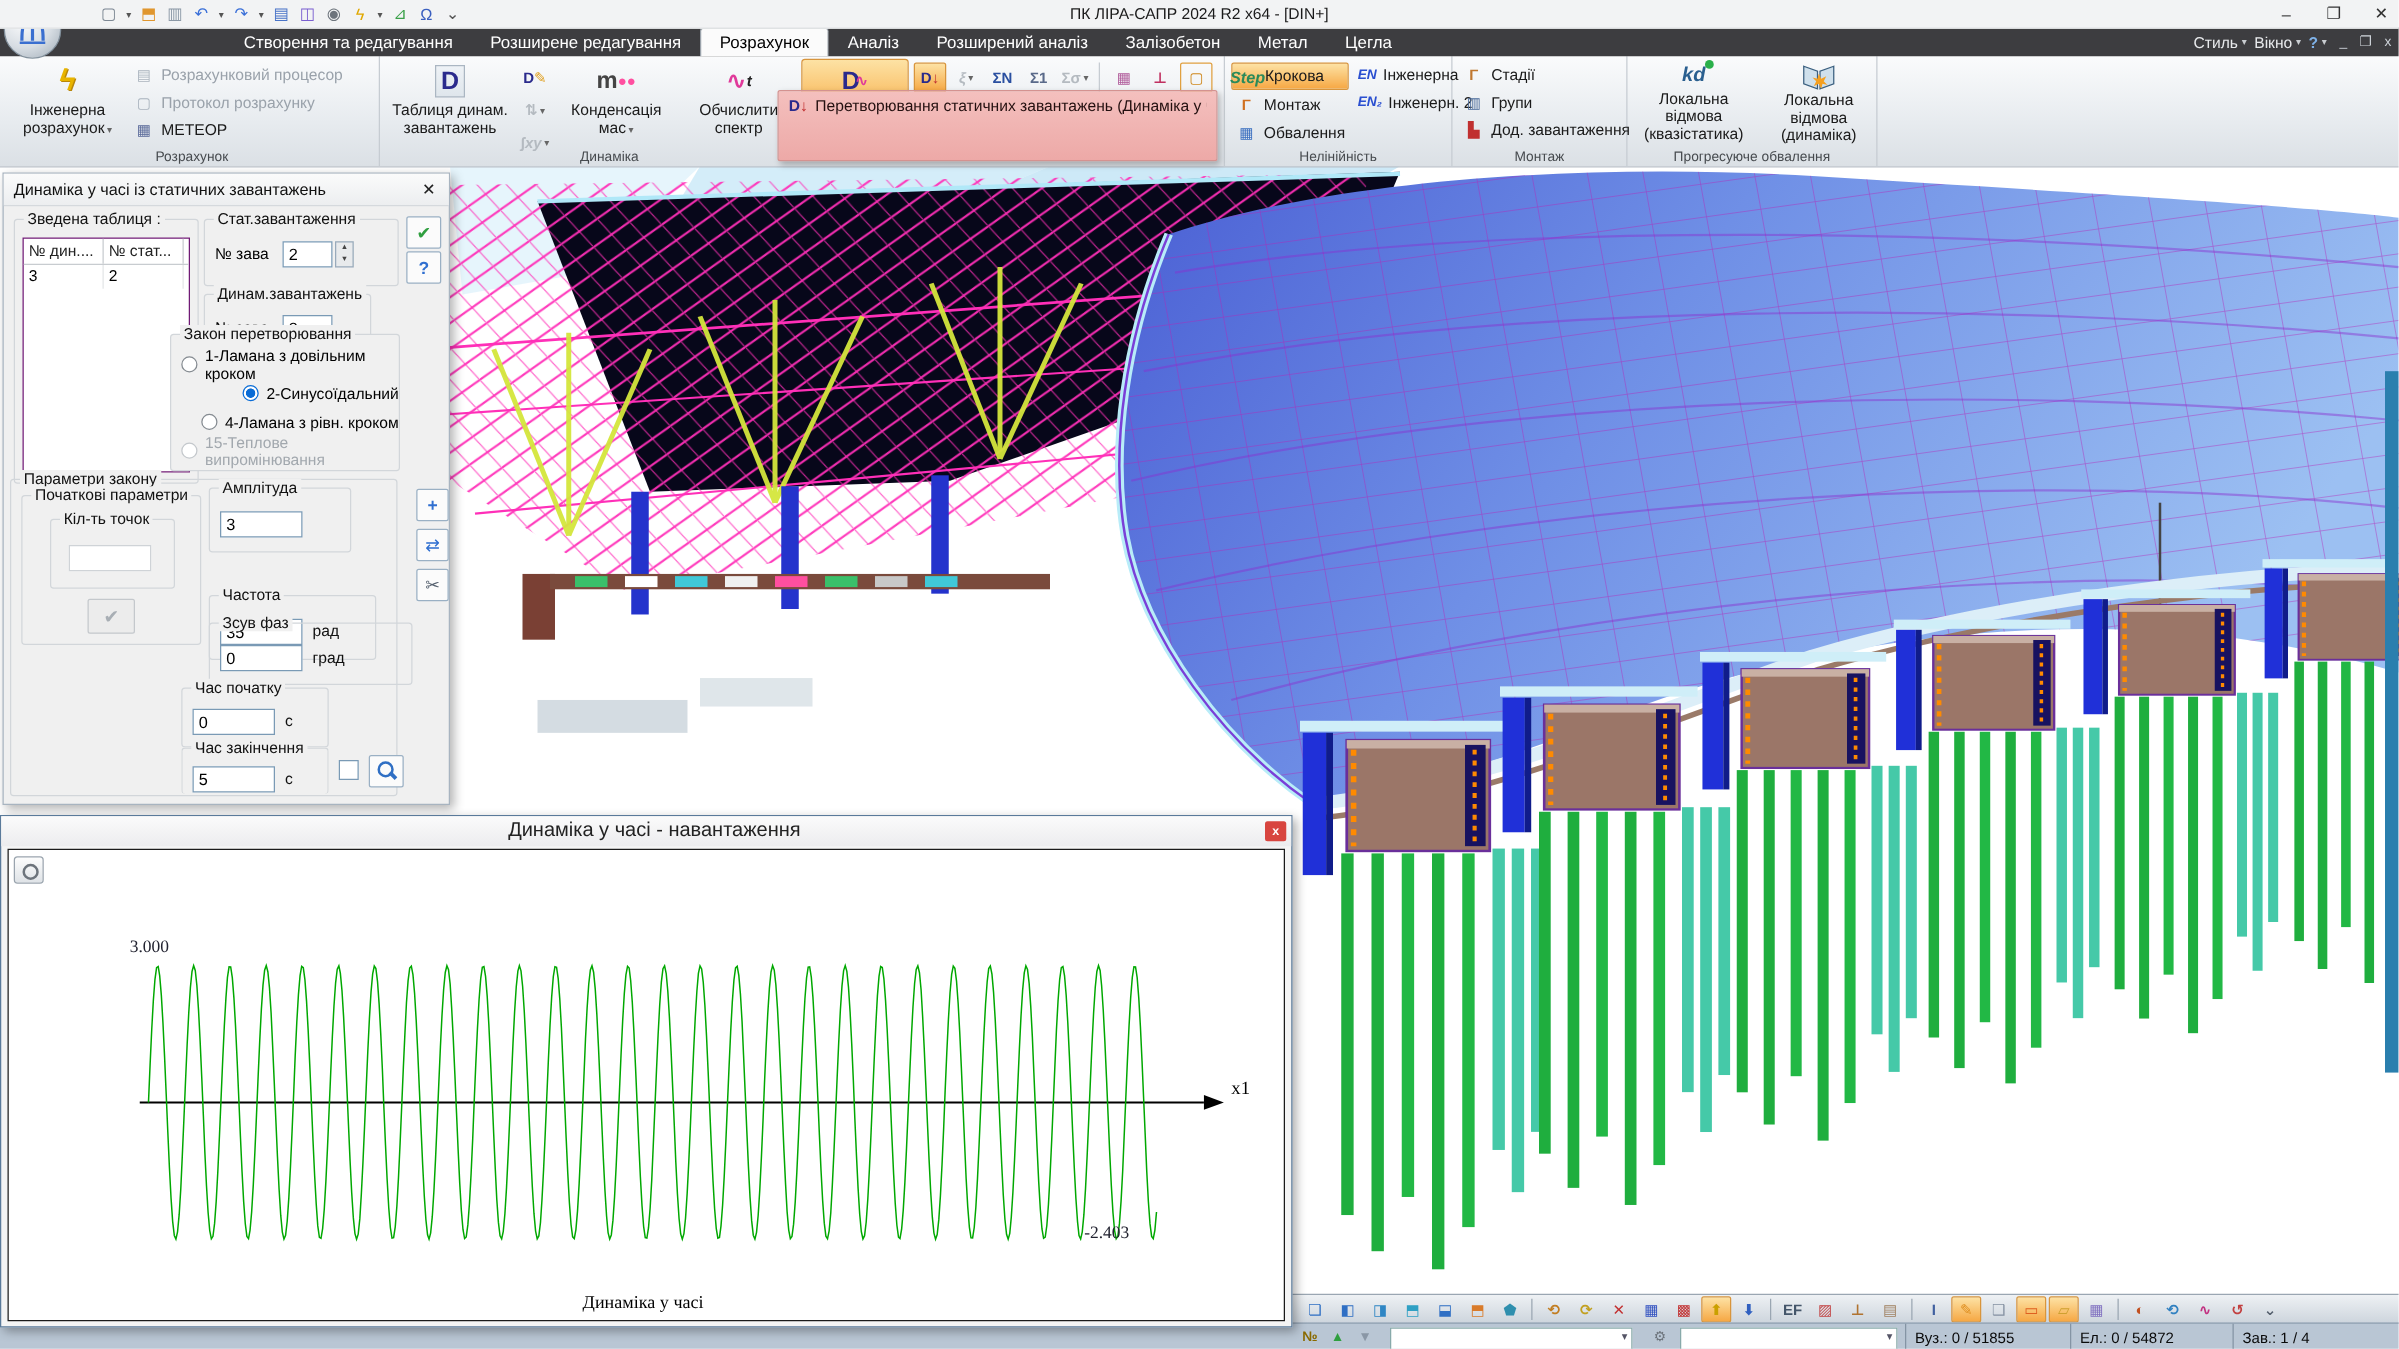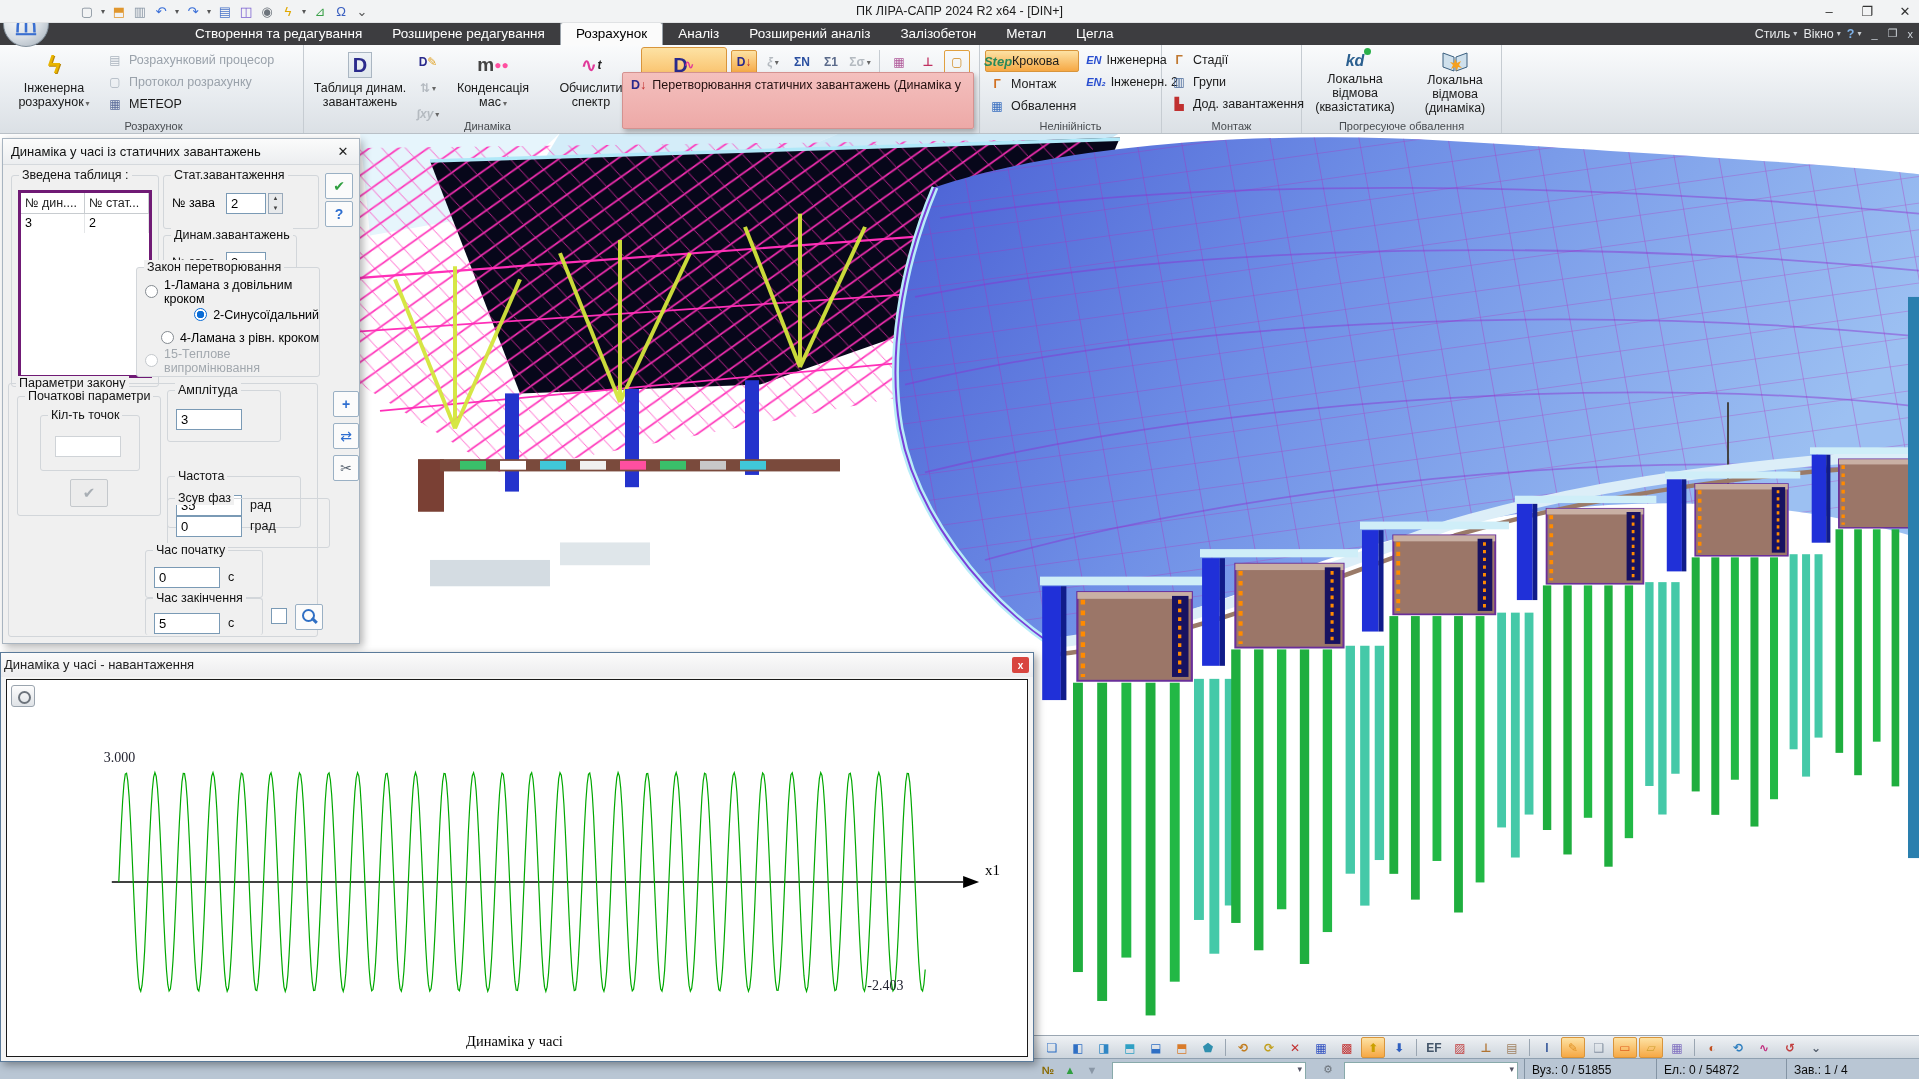--- a/index.html
+++ b/index.html
@@ -74,21 +74,21 @@
   .dialog{position:absolute;left:2px;top:138px;width:356px;height:504px;background:#f0f0f0;
     border:1px solid #a8b4c0;box-shadow:3px 3px 8px rgba(0,0,0,.3);z-index:12;font-size:12.5px;}
   .dtitle{height:25px;line-height:25px;padding-left:8px;font-size:13px;color:#111;
     background:linear-gradient(#fbfbfb,#eceef0);border-bottom:1px solid #d5d9dd;}
   .dclose{position:absolute;right:8px;top:5px;font-size:13px;color:#222;width:16px;text-align:center;}
   .gbox{position:absolute;border:1px solid #d2d6da;border-radius:3px;}
   .leg{position:absolute;left:7px;top:-8px;background:#f0f0f0;padding:0 3px;white-space:nowrap;color:#111;}
   .tin{position:absolute;border:1px solid #7a9ab5;background:#fff;font-size:13px;height:21px;
     box-sizing:border-box;padding:0 4px;font-family:inherit;color:#000;}
   .unit{position:absolute;color:#111;}
-  .dtable{position:absolute;left:6px;top:14px;right:6px;bottom:8px;background:#fff;border:3px solid #701a75;}
+  .dtable{position:absolute;left:6px;top:14px;right:6px;bottom:8px;background:#fff;border:1px solid #701a75;}
   .dth{display:flex;height:20px;border-bottom:1px solid #c8ccd0;}
   .dth div{width:64px;border-right:1px solid #c8ccd0;line-height:20px;padding-left:4px;box-sizing:border-box;color:#222;}
   .dtr{display:flex;height:19px;}
   .dtr div{width:64px;border-right:1px solid #e4e6e8;line-height:19px;padding-left:4px;box-sizing:border-box;}
   .spin{position:absolute;width:15px;height:21px;display:flex;flex-direction:column;border:1px solid #9ab;background:#e8eaec;box-sizing:border-box;}
   .spin span{flex:1;font-size:6px;line-height:8px;text-align:center;color:#444;}
   .sqbtn{position:absolute;width:26px;height:24px;background:#fbfbfb;border:1px solid #9ab0c4;border-radius:2px;
     display:flex;align-items:center;justify-content:center;font-size:14px;}
   .rrow{display:flex;align-items:center;gap:6px;height:23px;padding-left:8px;justify-content:flex-end;}
   .rdot{width:13px;height:13px;border:1px solid #858b91;border-radius:50%;background:#fff;box-sizing:border-box;flex:0 0 13px;}
@@ -98,22 +98,22 @@
   .wingbtn{position:absolute;width:36px;height:26px;background:#ececec;border:1px solid #c4c8cc;border-radius:2px;
     color:#a8aeb4;font-size:15px;display:flex;align-items:center;justify-content:center;}
   .chk{position:absolute;width:14px;height:14px;border:1px solid #7a9ab5;background:#fff;}
   .mag{position:absolute;width:26px;height:24px;background:#fbfbfb;border:1px solid #9ab0c4;border-radius:2px;}
   .mag::before{content:"";position:absolute;left:6px;top:4px;width:9px;height:9px;border:2px solid #2f6fc4;border-radius:50%;}
   .mag::after{content:"";position:absolute;left:15px;top:14px;width:7px;height:2.5px;background:#2f6fc4;transform:rotate(45deg);}
 
   
   .chartwin{position:absolute;left:0;top:652px;width:1034px;height:410px;background:#f4f4f4;
     border:1px solid #5a7a9a;box-shadow:3px 3px 8px rgba(0,0,0,.35);z-index:14;box-sizing:border-box;}
-  .ctitle{height:24px;line-height:24px;padding-left:3px;font-size:13px;color:#222;
-    background:linear-gradient(#fbfbfb,#ececee);}
+  .ctitle{height:24px;line-height:24px;padding-left:13px;font-size:16px;color:#222;
+    background:linear-gradient(#fbfbfb,#ececee);text-align:center;}
   .cclose{position:absolute;right:4px;top:4px;width:17px;height:16px;background:#d8453f;color:#fff;
     font-size:10px;font-weight:bold;display:flex;align-items:center;justify-content:center;border-radius:2px;}
   .plot{position:absolute;left:5px;top:26px;right:5px;bottom:4px;border:1px solid #1a1a1a;background:#fff;}
   .cam{position:absolute;left:4px;top:5px;width:22px;height:20px;border:1px solid #9aa4ae;border-radius:3px;
     background:linear-gradient(#fdfdfd,#dfe3e7);}
   .cam::before{content:"";position:absolute;left:6px;top:5px;width:9px;height:9px;border:2px solid #6d747c;border-radius:50%;}
 
   
   .btoolbar{position:absolute;left:0;top:1035px;width:1919px;height:23px;
     background:linear-gradient(#eef1f4,#ccd4dc);border-top:1px solid #9aa6b2;z-index:4;}

